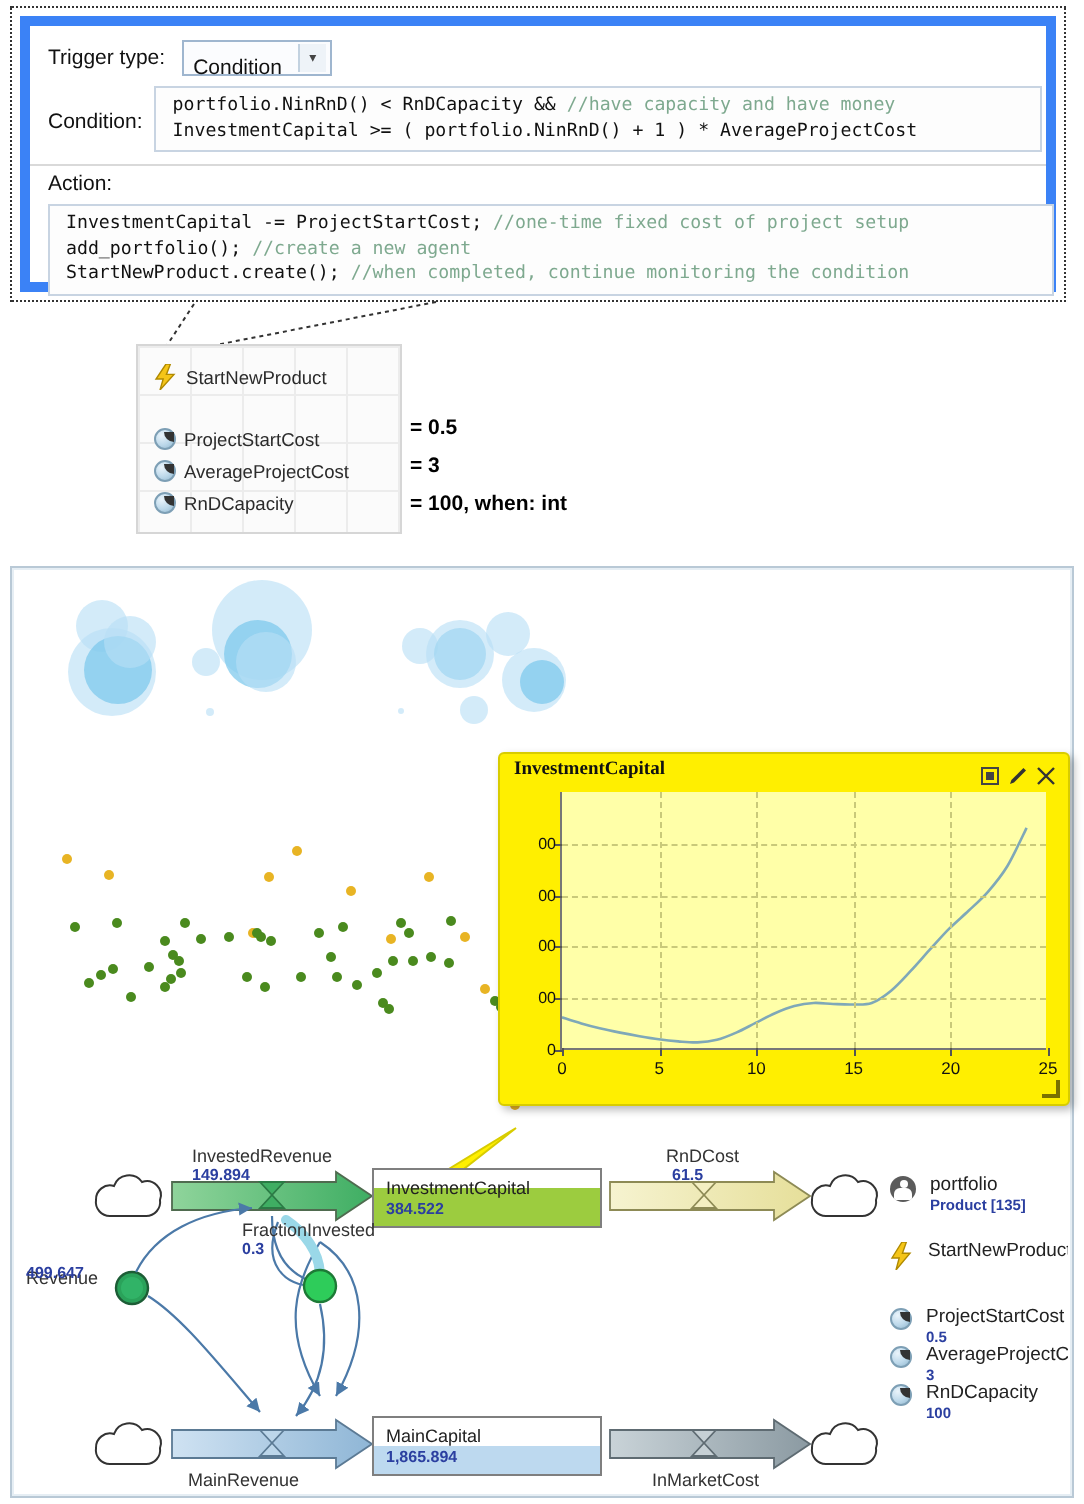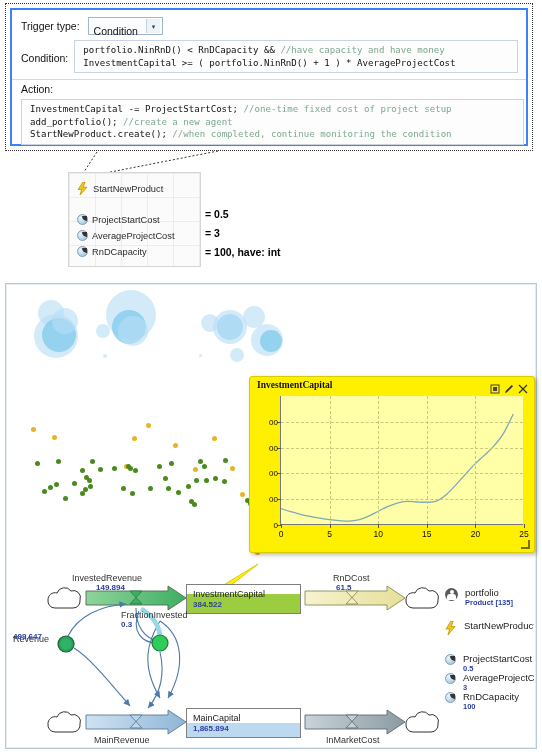--- a/index.html
+++ b/index.html
@@ -2,21 +2,21 @@
 <html><head>
 <meta charset="utf-8">
 <style>
   html,body{margin:0;padding:0;background:#ffffff;}
   body{width:542px;height:752px;position:relative;font-family:"Liberation Sans",sans-serif;overflow:hidden;}
 
   
   #trigger-panel{position:absolute;left:5px;top:3px;width:528px;height:148px;
       border:1px dotted #333;box-sizing:border-box;background:#fff;}
   .tp-inner{position:absolute;left:4px;top:4px;right:4px;bottom:4px;
-      border:2px solid #3b82f6;box-sizing:border-box;background:#fff;}
+      border:5px solid #3b82f6;box-sizing:border-box;background:#fff;}
   .row-label{font-size:10.5px;color:#111;}
   #trigger-row{position:absolute;left:9px;top:7px;display:flex;align-items:center;gap:8px;}
   .select-box{display:inline-flex;align-items:center;border:1px solid #9fb6cf;background:#fbfcfe;
       height:16px;padding:0 2px 0 5px;font-size:10.5px;color:#111;}
   .select-box .sel-val{padding-right:8px;margin-top:10px;}
   .select-arrow{width:13px;height:14px;border-left:1px solid #c3d2e0;background:#eef3f8;
       display:flex;align-items:center;justify-content:center;font-size:7px;color:#444;line-height:1;}
   #condition-row{position:absolute;left:9px;top:30px;display:flex;align-items:center;gap:6px;}
   #condition-row .row-label{padding-top:3px;}
   .code-box{border:1px solid #c8d4e2;background:#fdfdfd;box-sizing:border-box;
@@ -153,21 +153,21 @@
     <span>AverageProjectCost</span>
   </div>
   <div class="card-row" style="left:8px;top:73px;">
     <span class="param-icon"></span>
     <span>RnDCapacity</span>
   </div>
 </div>
 
 <div class="card-val" style="left:205px;top:208px;">= 0.5</div>
 <div class="card-val" style="left:205px;top:227px;">= 3</div>
-<div class="card-val" style="left:205px;top:246px;">= 100, have: int</div>
+<div class="card-val" style="left:205px;top:246px;">= 100, when: int</div>
 
 <div id="canvas">
   <div id="canvas-inner">
 
     <div class="bubble" style="left:30px;top:14px;width:26px;height:26px;"></div>
     <div class="bubble" style="left:26px;top:28px;width:44px;height:44px;"></div>
     <div class="bubble dk" style="left:34px;top:32px;width:34px;height:34px;"></div>
     <div class="bubble" style="left:44px;top:22px;width:26px;height:26px;"></div>
     <div class="bubble" style="left:98px;top:4px;width:50px;height:50px;"></div>
     <div class="bubble dk" style="left:104px;top:24px;width:34px;height:34px;"></div>
@@ -309,21 +309,21 @@
       <div class="stock-name">InvestmentCapital</div>
       <div class="stock-val">384.522</div>
     </div>
 
     <div class="stock-box" style="left:178px;top:422px;width:115px;height:30px;">
       <div style="position:absolute;left:0;right:0;bottom:0;height:14px;background:#bdd9ef;"></div>
       <div class="stock-name">MainCapital</div>
       <div class="stock-val">1,865.894</div>
     </div>
 
-    <div class="sf-label" style="left:64px;top:287px;">InvestedRevenue</div>
+    <div class="sf-label" style="left:88px;top:287px;">InvestedRevenue</div>
     <div class="sf-value" style="left:88px;top:297px;">149.894</div>
 
     <div class="sf-label" style="left:86px;top:449px;">MainRevenue</div>
     <div class="sf-value" style="left:86px;top:459px;">349.753</div>
 
     <div class="sf-label" style="left:325px;top:287px;">RnDCost</div>
     <div class="sf-value" style="left:328px;top:297px;">61.5</div>
 
     <div class="sf-label" style="left:318px;top:449px;">InMarketCost</div>
     <div class="sf-value" style="left:318px;top:459px;">40</div>

